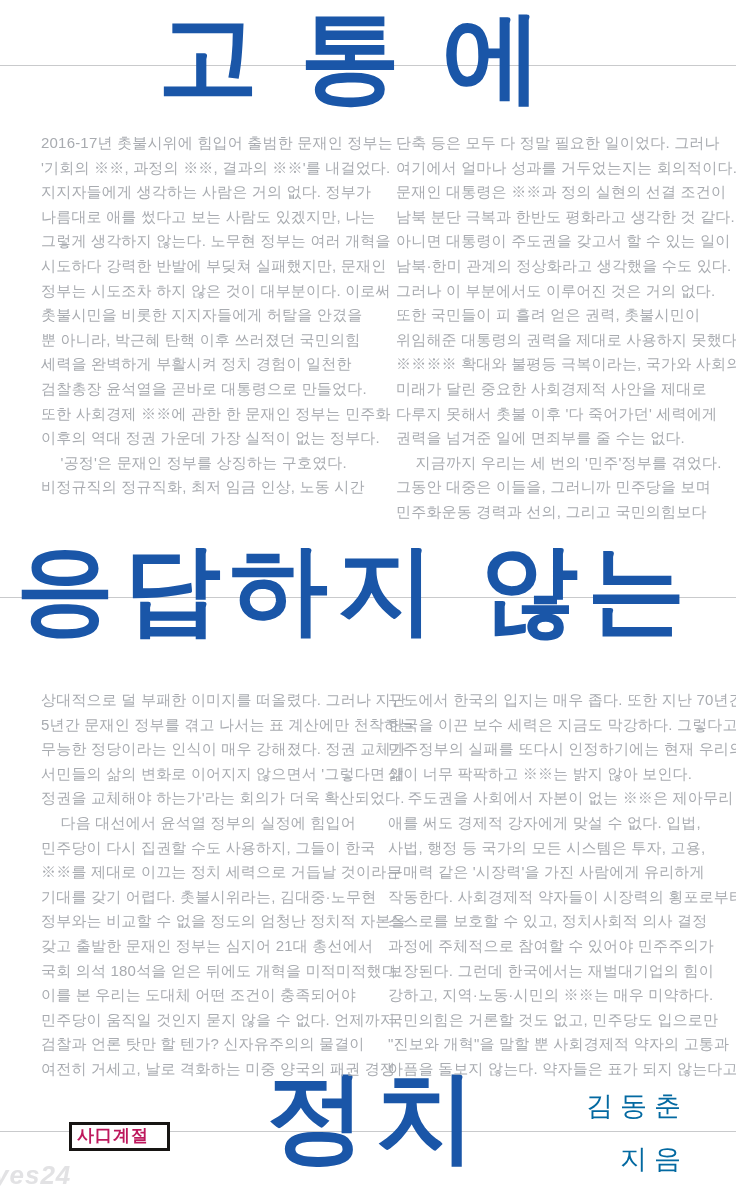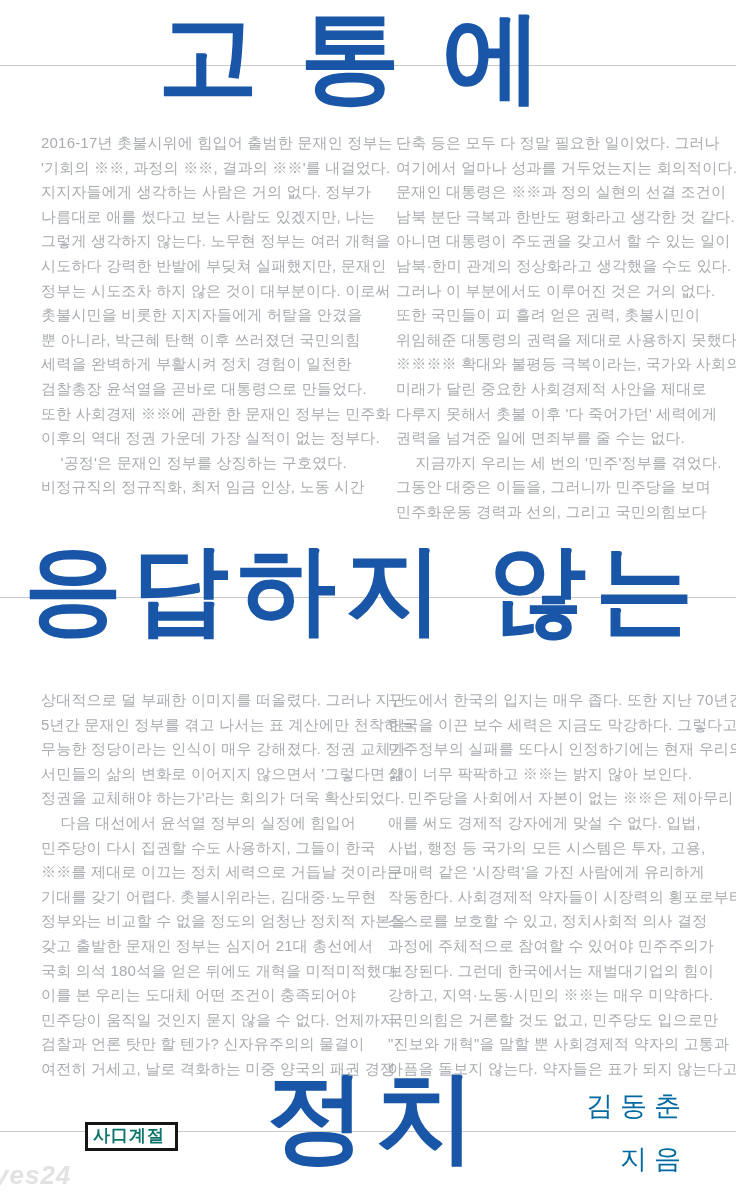--- a/index.html
+++ b/index.html
@@ -2,32 +2,32 @@
 <html><head>
 <meta charset="utf-8">
 <style>
   html,body{margin:0;padding:0;}
   body{width:736px;height:1200px;position:relative;background:#ffffff;overflow:hidden;
        font-family:"Liberation Sans",sans-serif;}
   .rule{position:absolute;left:0;width:736px;height:1px;background:#c9cacc;z-index:1;}
   .title{position:absolute;z-index:2;color:#1a56a8;font-family:Liberation Sans, sans-serif;
          font-weight:bold;white-space:pre;line-height:1;}
   #title-top{top:6px;left:158px;font-size:100px;letter-spacing:42px;}
-  #title-mid{top:540px;left:16px;font-size:98px;letter-spacing:9px;margin-left:8px;}
+  #title-mid{top:540px;left:16px;font-size:98px;letter-spacing:9px;}
   #title-bottom{top:1066px;left:266px;font-size:100px;letter-spacing:10px;}
   .col{position:absolute;z-index:2;width:334px;color:#a8abb0;font-size:15px;
        letter-spacing:0.2px;z-index:2;}
   .col .line{white-space:pre;height:24.6px;line-height:24.6px;overflow:visible;}
   #col-tl{top:131px;left:41px;}
   #col-tr{top:131px;left:396px;}
   #col-bl{top:688px;left:41px;}
   #col-br{top:688px;left:388px;}
   #publisher-logo{position:absolute;z-index:3;left:69px;top:1122px;background:#ffffff;
-       border:3px solid #171513;color:#0f766e;font-weight:bold;font-size:17px;
-       letter-spacing:1px;padding:1px 10px 2px 5px;line-height:1.2;margin-left:16px;}
+       border:3px solid #171513;color:#be185d;font-weight:bold;font-size:17px;
+       letter-spacing:1px;padding:1px 18px 2px 5px;line-height:1.2;}
   #author{position:absolute;z-index:2;right:48px;top:1088px;text-align:right;
        font-family:"DejaVu Serif","Liberation Serif",serif;color:#0369a1;
        font-size:27px;letter-spacing:7px;}
   #author .author-name{margin-bottom:17px;}
   #watermark{position:absolute;z-index:0;left:-6px;top:1160px;color:#e2e2e4;
        font-style:italic;font-weight:bold;font-size:26px;letter-spacing:1px;}
 </style>
 </head>
 <body>
 
@@ -91,21 +91,21 @@
     <div class="line">이를 본 우리는 도대체 어떤 조건이 충족되어야</div>
     <div class="line">민주당이 움직일 것인지 묻지 않을 수 없다. 언제까지</div>
     <div class="line">검찰과 언론 탓만 할 텐가? 신자유주의의 물결이</div>
     <div class="line">여전히 거세고, 날로 격화하는 미중 양국의 패권 경쟁</div>
   </div>
 <div class="col" id="col-br">
     <div class="line">구도에서 한국의 입지는 매우 좁다. 또한 지난 70년간</div>
     <div class="line">한국을 이끈 보수 세력은 지금도 막강하다. 그렇다고</div>
     <div class="line">민주정부의 실패를 또다시 인정하기에는 현재 우리의</div>
     <div class="line">삶이 너무 팍팍하고 ※※는 밝지 않아 보인다.</div>
-    <div class="line">　 민주당을 사회에서 자본이 없는 ※※은 제아무리</div>
+    <div class="line">　 주도권을 사회에서 자본이 없는 ※※은 제아무리</div>
     <div class="line">애를 써도 경제적 강자에게 맞설 수 없다. 입법,</div>
     <div class="line">사법, 행정 등 국가의 모든 시스템은 투자, 고용,</div>
     <div class="line">구매력 같은 '시장력'을 가진 사람에게 유리하게</div>
     <div class="line">작동한다. 사회경제적 약자들이 시장력의 횡포로부터</div>
     <div class="line">스스로를 보호할 수 있고, 정치사회적 의사 결정</div>
     <div class="line">과정에 주체적으로 참여할 수 있어야 민주주의가</div>
     <div class="line">보장된다. 그런데 한국에서는 재벌대기업의 힘이</div>
     <div class="line">강하고, 지역·노동·시민의 ※※는 매우 미약하다.</div>
     <div class="line">국민의힘은 거론할 것도 없고, 민주당도 입으로만</div>
     <div class="line">"진보와 개혁"을 말할 뿐 사회경제적 약자의 고통과</div>

